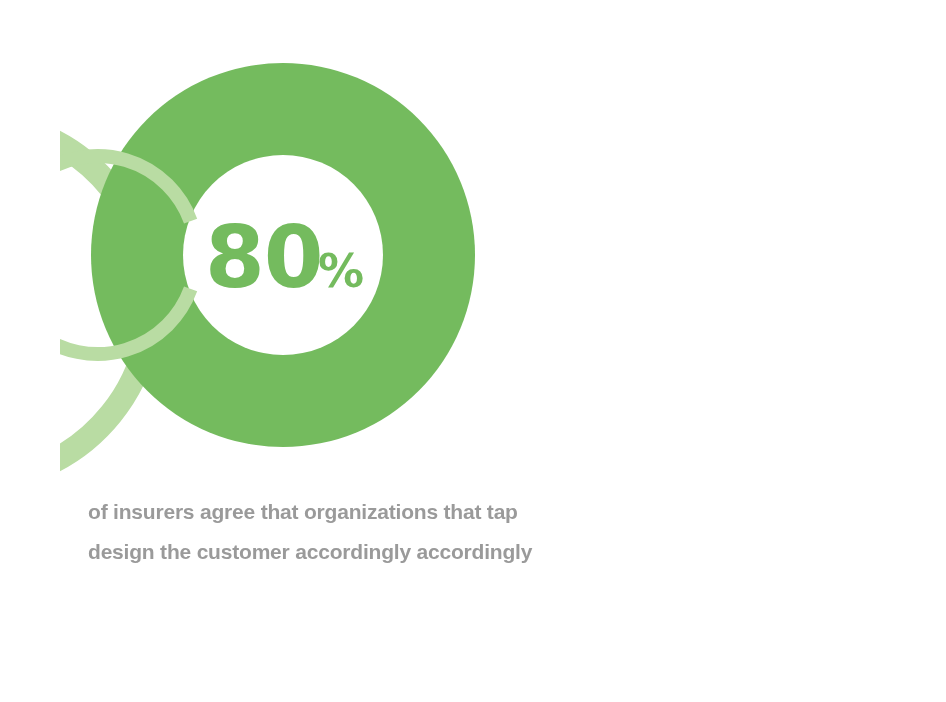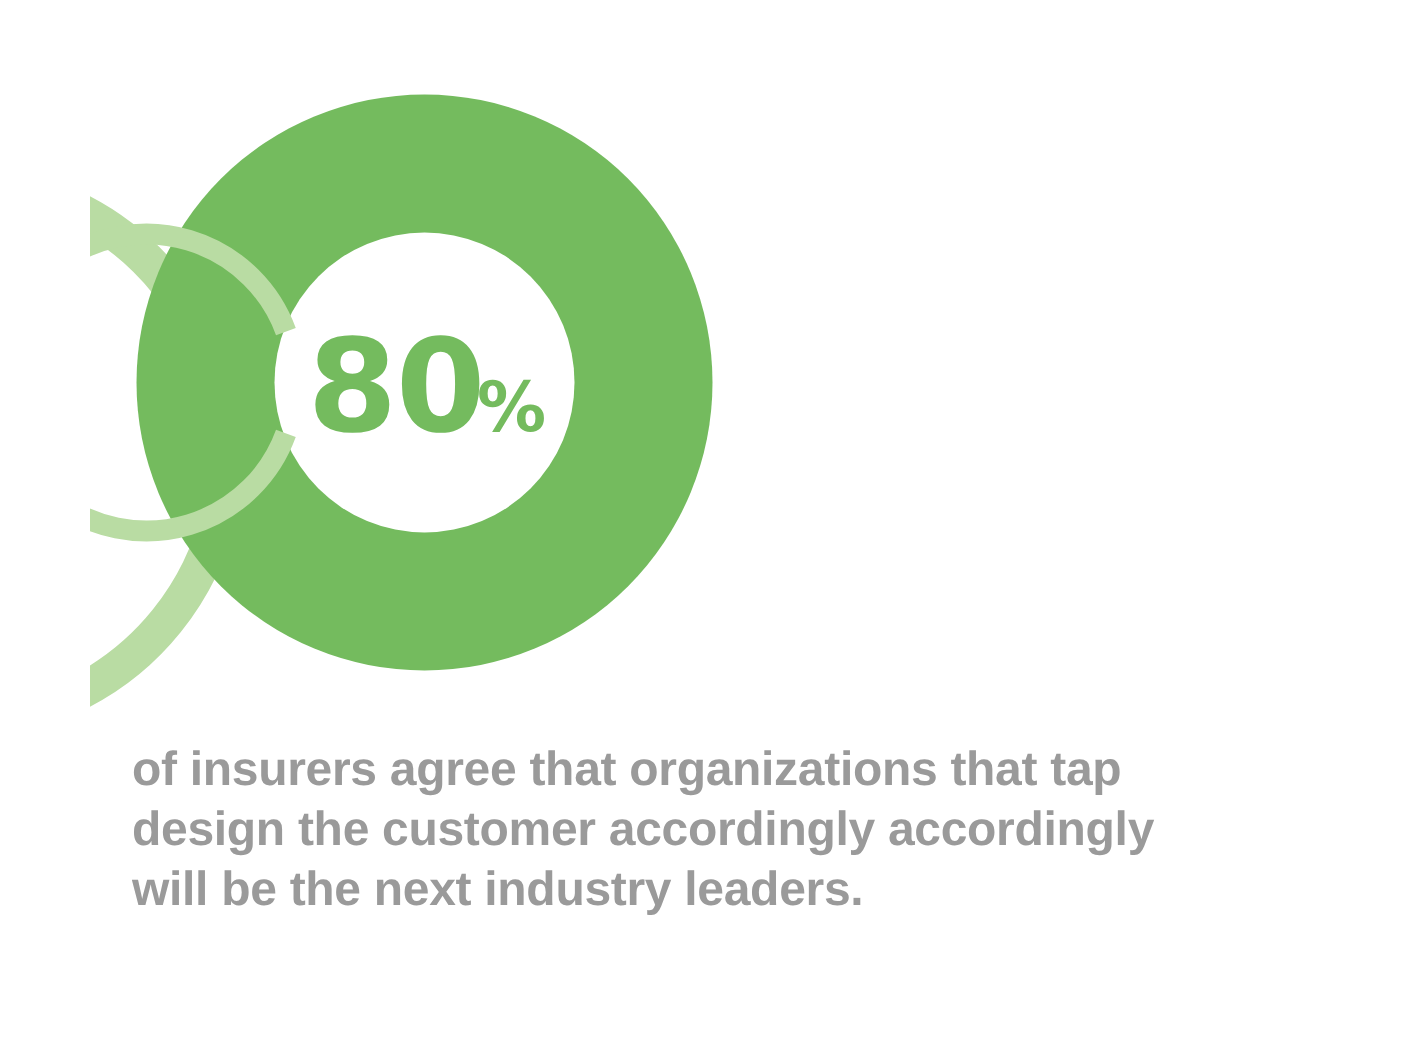--- a/index.html
+++ b/index.html
@@ -49,21 +49,21 @@
   }
 
   
   .caption {
     position: absolute;
     left: 88px;
     top: 492px;
     width: 810px;
     color: #9a9a9a;
     font-family: "Liberation Sans", sans-serif;
-    font-size: 32px;
+    font-size: 21px;
     font-weight: bold;
     line-height: 40px;
     letter-spacing: -0.2px;
   }
   .caption-line {
     display: block;
     white-space: nowrap;
   }
 </style>
 </head>
@@ -85,16 +85,15 @@
                A 99 99 0 1 1 130.6 186.1"></path>
 
       <text x="145" y="252" class="pct-value" fill="#74bb5e">80</text>
       <text x="258" y="252" class="pct-unit" fill="#74bb5e">%</text>
     </svg>
   </div>
 
   <div class="caption">
     <span class="caption-line">of insurers agree that organizations that tap</span>
     <span class="caption-line">design the customer accordingly accordingly</span>
-    <span class="caption-line">will be the next industry leaders.</span>
   </div>
 
 </div>
 
 </body></html>

